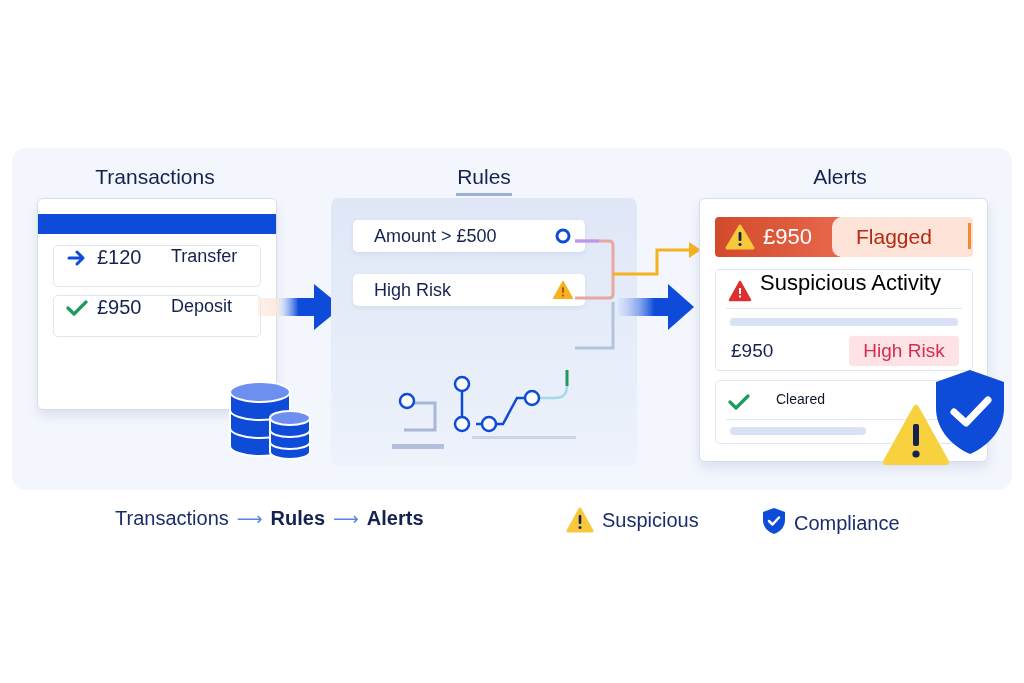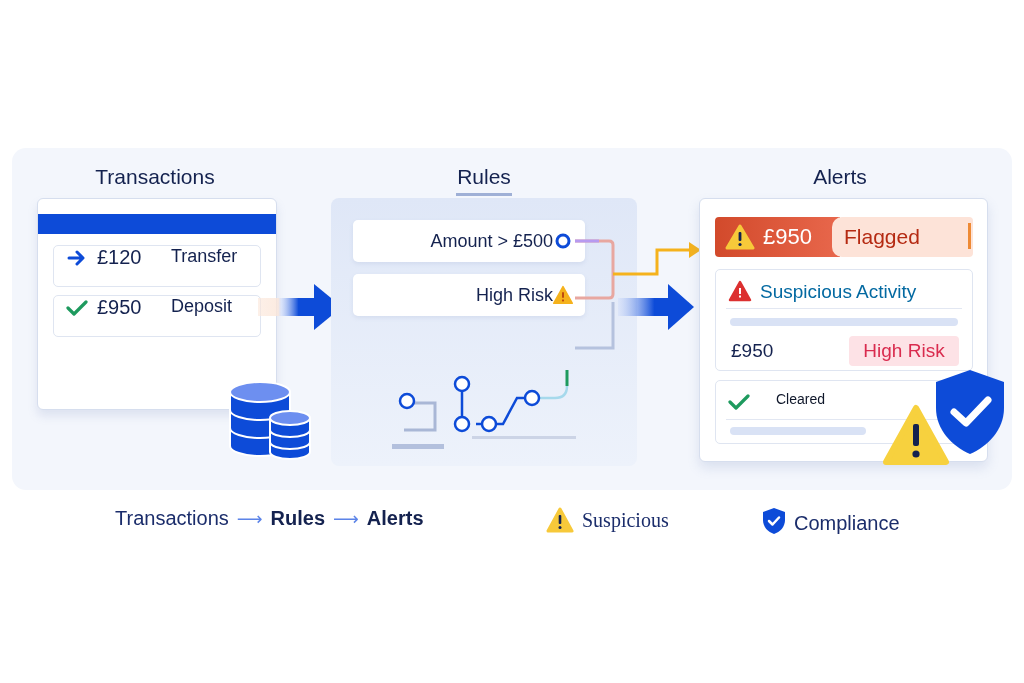--- a/index.html
+++ b/index.html
@@ -9,33 +9,33 @@
   
   .tx-panel{position:absolute;left:37px;top:198px;width:238px;height:210px;background:#fff;border:1px solid #d6deee;border-radius:6px;box-shadow:0 6px 10px rgba(120,140,190,.18);}
   .tx-header{position:absolute;left:0;top:15px;width:238px;height:20px;background:#0d4bd8;}
   .tx-row{position:absolute;left:15px;width:206px;height:40px;background:#fff;border:1px solid #dfe5f1;border-radius:5px;display:flex;align-items:flex-start;}
   .tx-icon{width:24px;height:24px;margin-left:11px;display:flex;align-items:center;justify-content:center;}
   .tx-amt{font-size:20px;width:74px;margin-left:8px;color:#14224f;}
   .tx-type{font-size:18px;color:#14224f;}
   
   .rules-panel{position:absolute;left:331px;top:198px;width:306px;height:268px;background:linear-gradient(180deg,#dfe7f7,#edf2fb);border-radius:8px;}
   .rules-underline{position:absolute;left:456px;top:193px;width:56px;height:3px;background:#9fb0d6;}
-  .rule{position:absolute;left:22px;width:232px;height:42px;background:#fff;border-radius:5px;box-shadow:0 2px 4px rgba(120,140,190,.15);display:flex;align-items:center;text-align:right;}
+  .rule{position:absolute;left:22px;width:232px;height:32px;background:#fff;border-radius:5px;box-shadow:0 2px 4px rgba(120,140,190,.15);display:flex;align-items:center;}
   .rule-label{font-size:18px;margin-left:21px;color:#14224f;flex:1;}
   .rule-icon{width:20px;height:20px;margin-right:12px;display:flex;align-items:center;justify-content:center;}
   
   .alerts-panel{position:absolute;left:699px;top:198px;width:287px;height:262px;background:#fff;border:1px solid #d6deee;border-radius:6px;box-shadow:0 6px 12px rgba(120,140,190,.2);}
   .flag{position:absolute;left:15px;top:18px;width:258px;height:40px;border-radius:4px;overflow:hidden;display:flex;}
   .flag-left{width:125px;height:100%;background:linear-gradient(90deg,#d24a2b,#e8674c);display:flex;align-items:center;}
   .flag-right{flex:1;height:100%;background:#fde3d8;border-radius:10px 0 0 10px;margin-left:-8px;display:flex;align-items:center;position:relative;}
   .flag-amt{font-size:22px;color:#fff;margin-left:8px;}
-  .flag-label{font-size:21px;color:#b52a12;margin-left:12px;}
+  .flag-label{font-size:21px;color:#b52a12;margin-left:24px;}
   .flag-bar{position:absolute;right:2px;top:6px;width:3px;height:26px;background:#ee8a35;}
   .sus-card{position:absolute;left:15px;top:70px;width:256px;height:100px;background:#fff;border:1px solid #dfe5f1;border-radius:5px;}
-  .sus-title{position:absolute;left:44px;top:11px;font-size:19px;color:#0369a1;}
+  .sus-title{position:absolute;left:44px;top:0;font-size:22px;color:#000000;}
   .divider{position:absolute;height:1px;background:#e2e7f2;}
   .pill-bar{position:absolute;height:8px;border-radius:4px;background:#d9e2f5;}
   .sus-amt{position:absolute;left:15px;top:70px;font-size:19px;color:#14224f;}
   .risk-badge{position:absolute;left:133px;top:66px;width:110px;height:30px;background:#fde2e6;border-radius:4px;color:#d92b4e;font-size:19px;display:flex;align-items:center;justify-content:center;}
   .clr-card{position:absolute;left:15px;top:181px;width:256px;height:62px;background:#fff;border:1px solid #dfe5f1;border-radius:5px;}
   .clr-title{position:absolute;left:60px;top:10px;font-size:14px;color:#0f172a;}
   
   .legend{position:absolute;top:507px;font-size:20px;display:flex;align-items:center;color:#1b2d6b;}
   .bold{font-weight:bold;color:#14224f;}
   .arrow-txt{color:#5c84e8;margin:0 8px;font-size:18px;}
@@ -216,21 +216,21 @@
     </svg>
 </div>
 
 <div class="legend" style="left:115px;">
   <span>Transactions</span>
   <span class="arrow-txt">⟶</span>
   <span class="bold">Rules</span>
   <span class="arrow-txt">⟶</span>
   <span class="bold">Alerts</span>
 </div>
-<div class="legend" style="left:546px;font-family:Liberation Serif, serif;">
+<div class="legend" style="left:566px;">
   <span style="display:flex;margin-right:8px;">
     <svg width="28" height="26" viewBox="0 0 28 26">
         <path d="M14 2 L26 24 H2 Z" fill="#f7c93a" stroke="#f7c93a" stroke-width="3" stroke-linejoin="round"></path>
         <rect x="12.7" y="8" width="2.6" height="9" rx="1" fill="#14224f"></rect>
         <circle cx="14" cy="20.5" r="1.5" fill="#14224f"></circle>
       </svg>
   </span>
   <span>Suspicious</span>
 </div>
 <div class="legend" style="left:762px;align-items:flex-end;">

